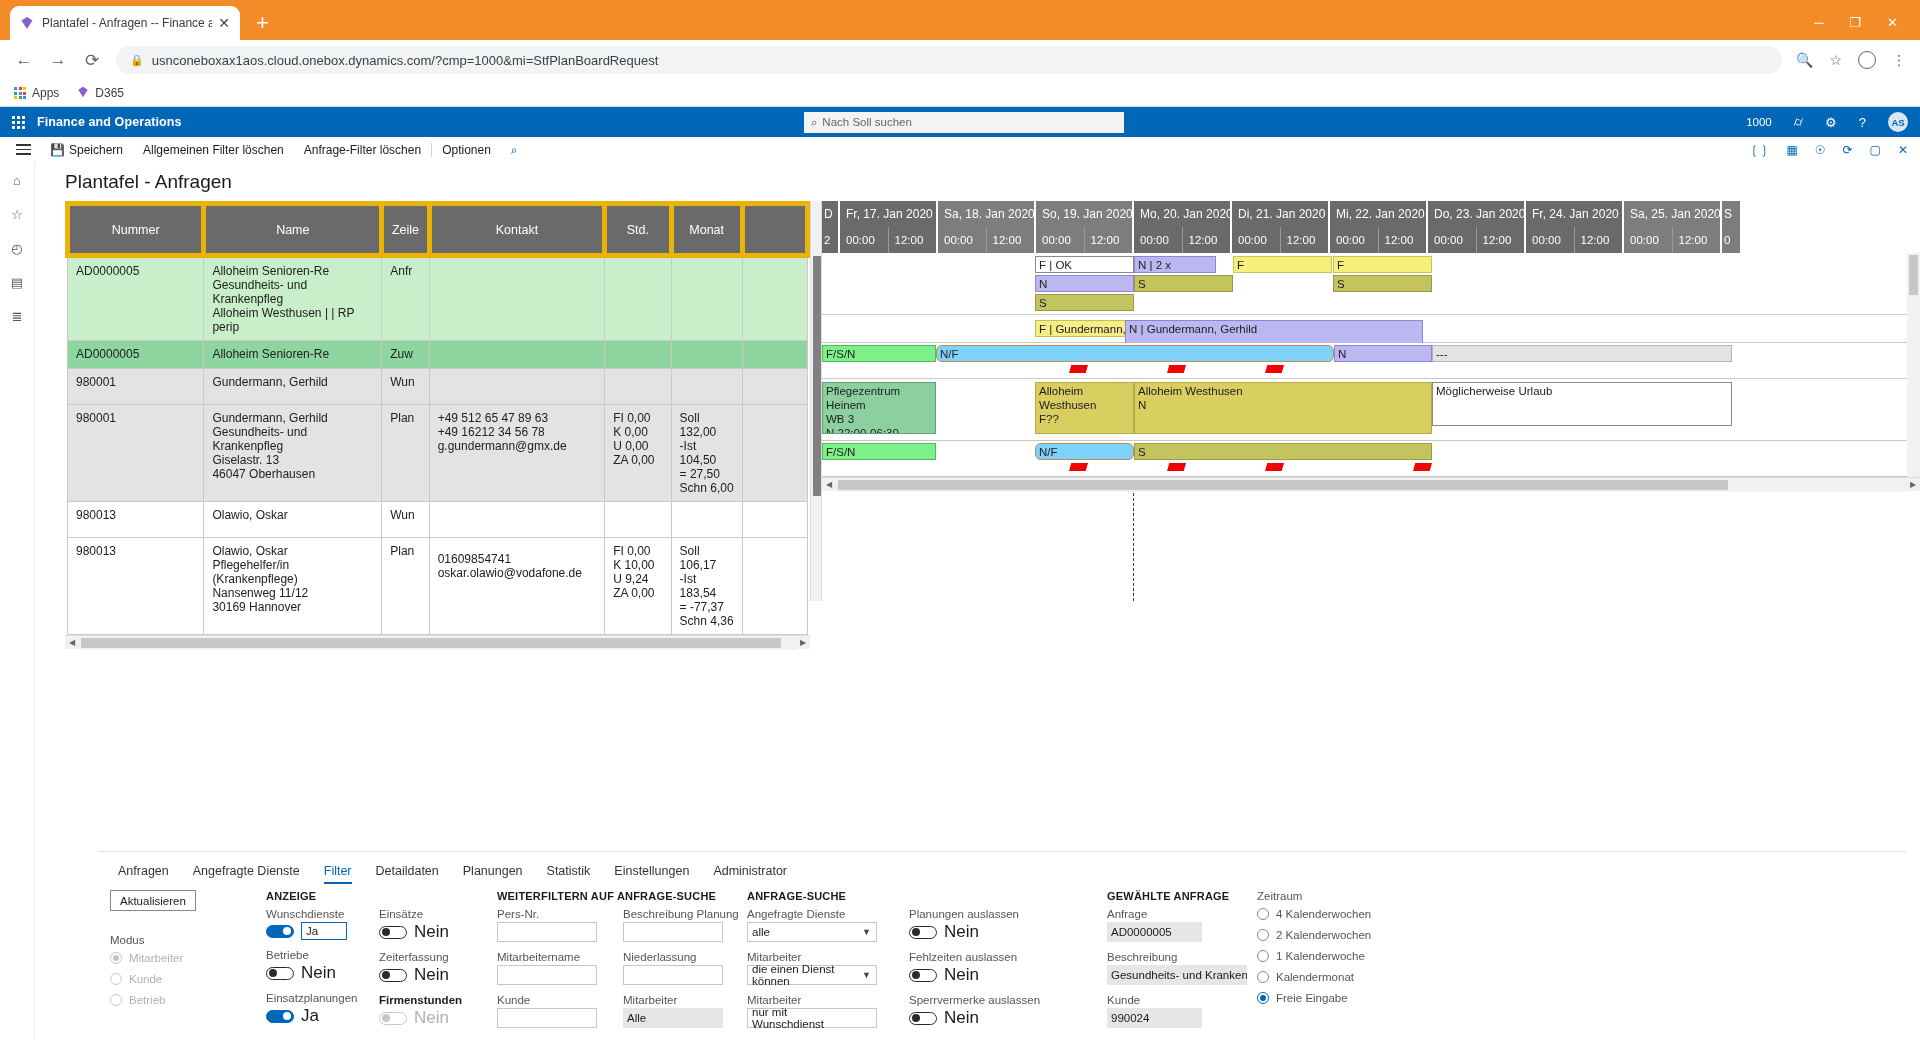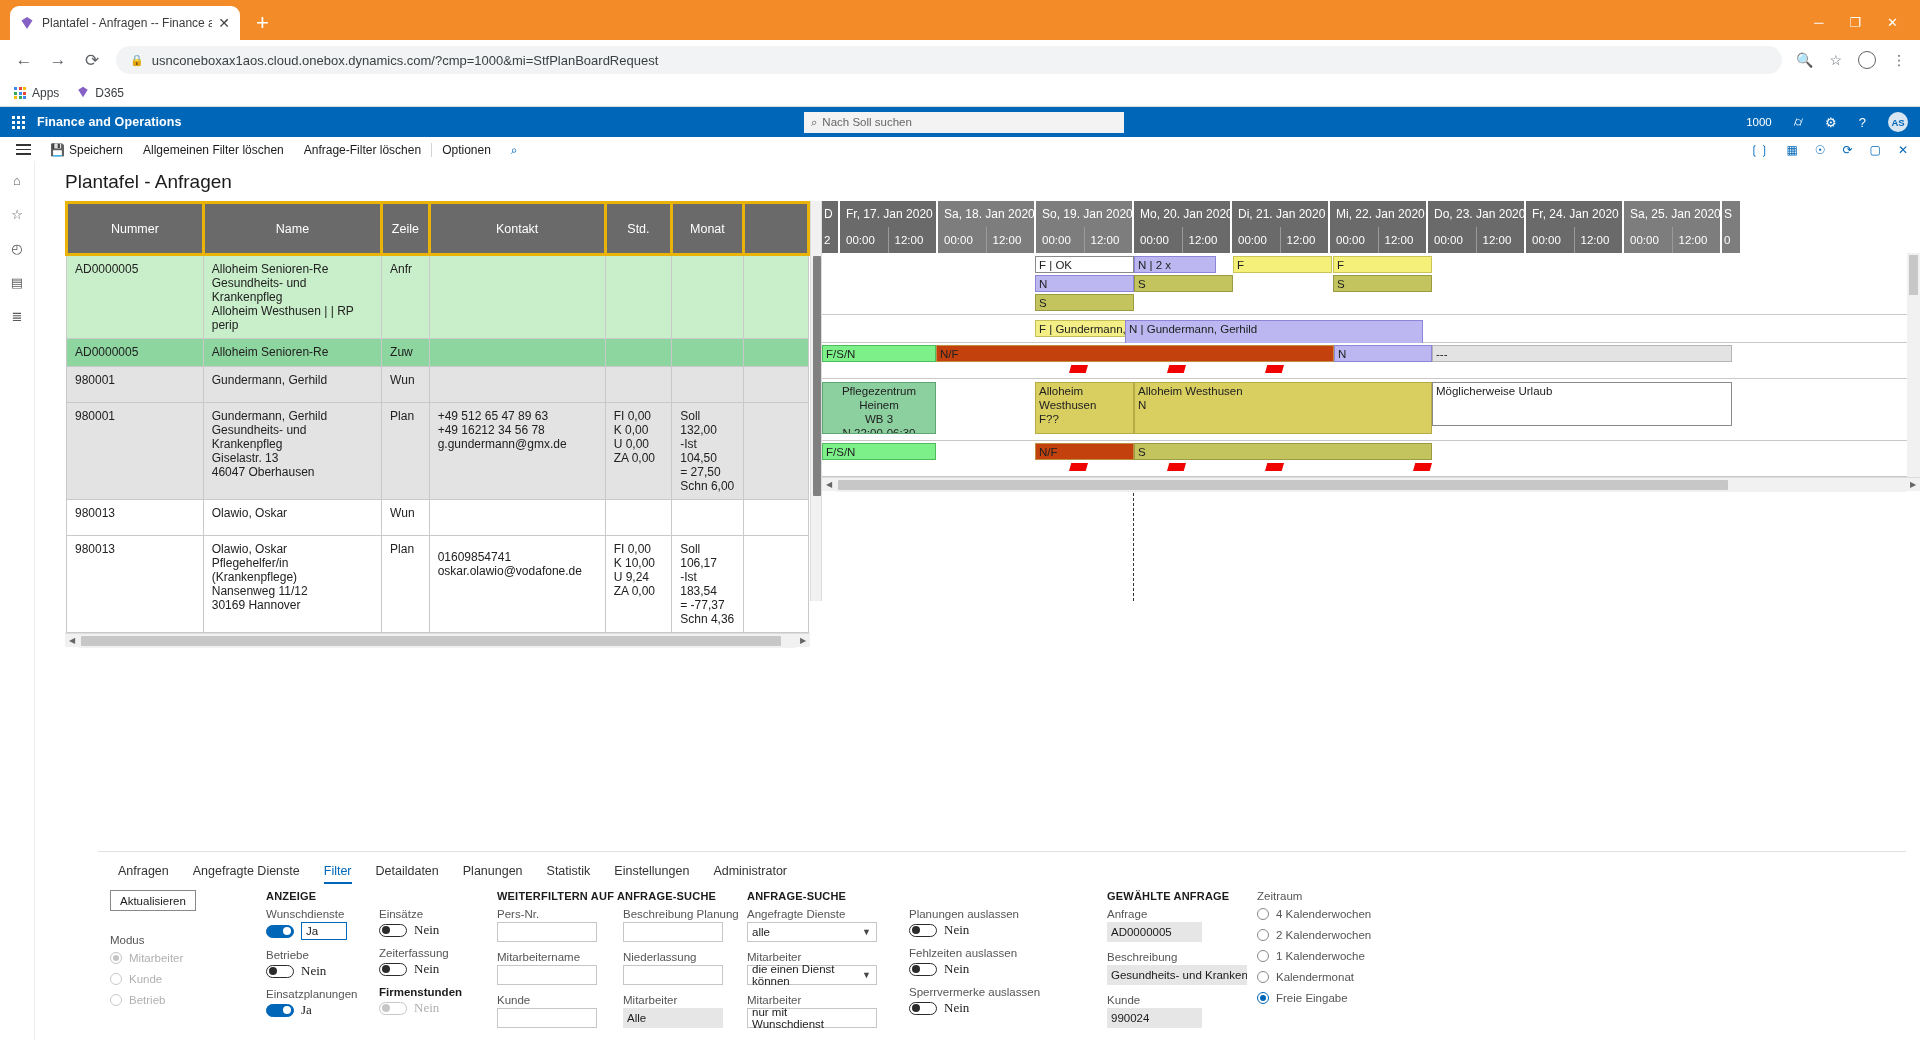--- a/index.html
+++ b/index.html
@@ -66,43 +66,43 @@
   
   .workspace{position:absolute;left:35px;top:161px;right:0;bottom:0;background:#fff;overflow:hidden;}
   .page-title{font-size:19px;font-weight:400;color:#1b1b1b;padding:10px 0 8px 30px;}
 
   
   .board{position:relative;margin-left:30px;margin-right:0;height:400px;display:flex;}
   .grid-left{width:745px;flex:0 0 745px;}
   .grid-right{flex:1;overflow:hidden;position:relative;}
 
   table.gtbl{border-collapse:collapse;table-layout:fixed;}
-  .gtbl th{background:#6a6a6a;color:#fff;font-weight:400;font-size:12.5px;border:3px solid #eab308;
+  .gtbl th{background:#6a6a6a;color:#fff;font-weight:400;font-size:12.5px;border:5px solid #eab308;
            height:52px;vertical-align:middle;}
   .gtbl td{border:1px solid #c9c9c9;font-size:12px;vertical-align:top;padding:6px 8px;}
   .tl-head{display:flex;height:52px;}
   .tl-day{border-right:2px solid #fff;background:#6a6a6a;color:#fff;display:flex;flex-direction:column;}
   .tl-day.alt{background:#7d7d7d;}
   .tl-dayname{height:26px;line-height:26px;padding-left:6px;font-size:12px;white-space:nowrap;overflow:hidden;}
   .tl-halves{display:flex;height:26px;}
   .tl-half{flex:1;line-height:26px;padding-left:6px;font-size:11.5px;border-right:1px solid #9a9a9a;}
   .tl-half:last-child{border-right:none;}
 
   .lane{position:relative;border-bottom:1px solid #c9c9c9;}
   .lane.white{background:#fff;}
 
   .bar{position:absolute;font-size:11.5px;line-height:14px;padding:1px 3px;overflow:hidden;
        border:1px solid #8a8a8a;white-space:pre-line;}
   .b-lav{background:#bcb7f0;border-color:#8d86d8;}
   .b-yel{background:#f5f07a;border-color:#c9c455;}
   .b-olv{background:#c3c45e;border-color:#9a9b43;}
   .b-olv2{background:#d9cf60;border-color:#b4ab47;}
   .b-grn{background:#7ef08a;border-color:#4fbb5c;}
-  .b-grn2{background:#8dd0a0;border-color:#5da572;text-align:center;}
-  .b-org{background:#c2410c;border-color:#c08e43;}
+  .b-grn2{background:#8dd0a0;border-color:#5da572;}
+  .b-org{background:#7dd3fc;border-color:#c08e43;border-radius:6px;}
   .b-wht{background:#fff;border-color:#8a8a8a;}
   .b-gry{background:#e3e3e3;border-color:#b5b5b5;}
   .b-yel2{background:#f3ef86;border-color:#c4bf56;}
 
   .redmark{position:absolute;width:19px;height:8px;background:#f00201;
            clip-path:polygon(12% 0,100% 0,88% 100%,0 100%);}
   .nowline{position:absolute;top:0;bottom:0;width:0;border-left:1.6px dashed #333;}
 
   .hscroll{height:14px;background:#f1f1f1;border-top:1px solid #ddd;display:flex;align-items:center;}
   .hs-arrow{width:14px;text-align:center;font-size:8px;color:#666;}
@@ -145,21 +145,21 @@
   .radio.dim.sel-on .rdot{border-color:#c4c4c4;}
   .radio.dim.sel-on .rdot:after{background:#c4c4c4;}
 
   .tgl-row{display:flex;align-items:center;gap:7px;}
   .tgl{width:28px;height:13px;border-radius:7px;background:#fff;border:1.3px solid #2b2b2b;position:relative;flex:0 0 28px;}
   .tgl i{position:absolute;top:1.5px;left:2px;width:8px;height:8px;border-radius:50%;background:#2b2b2b;}
   .tgl.on{background:#0067b8;border-color:#0067b8;}
   .tgl.on i{left:auto;right:2px;background:#fff;}
   .tgl.off-dim{border-color:#c7c7c7;}
   .tgl.off-dim i{background:#c7c7c7;}
-  .tgl-val{font-size:13px;color:#1b1b1b;font-family:Liberation Serif, serif;}
+  .tgl-val{font-size:17px;color:#1b1b1b;}
   .tgl-val.dim{color:#b0b0b0;}
   .tgl-box{height:18px;min-width:46px;border:1.4px solid #0067b8;display:flex;align-items:center;
            padding:0 4px;font-size:11.5px;}
 </style>
 </head>
 <body>
 
 <div class="browser-tabstrip">
   <div class="tab">
     <span class="tab-favicon">

